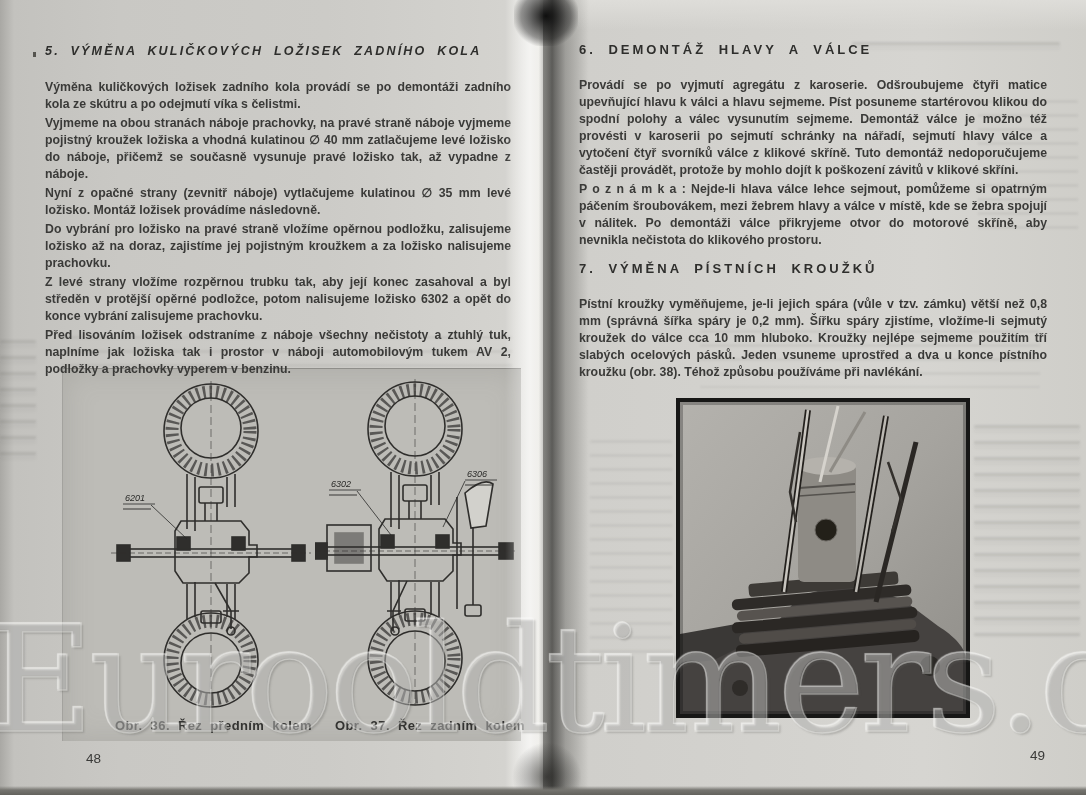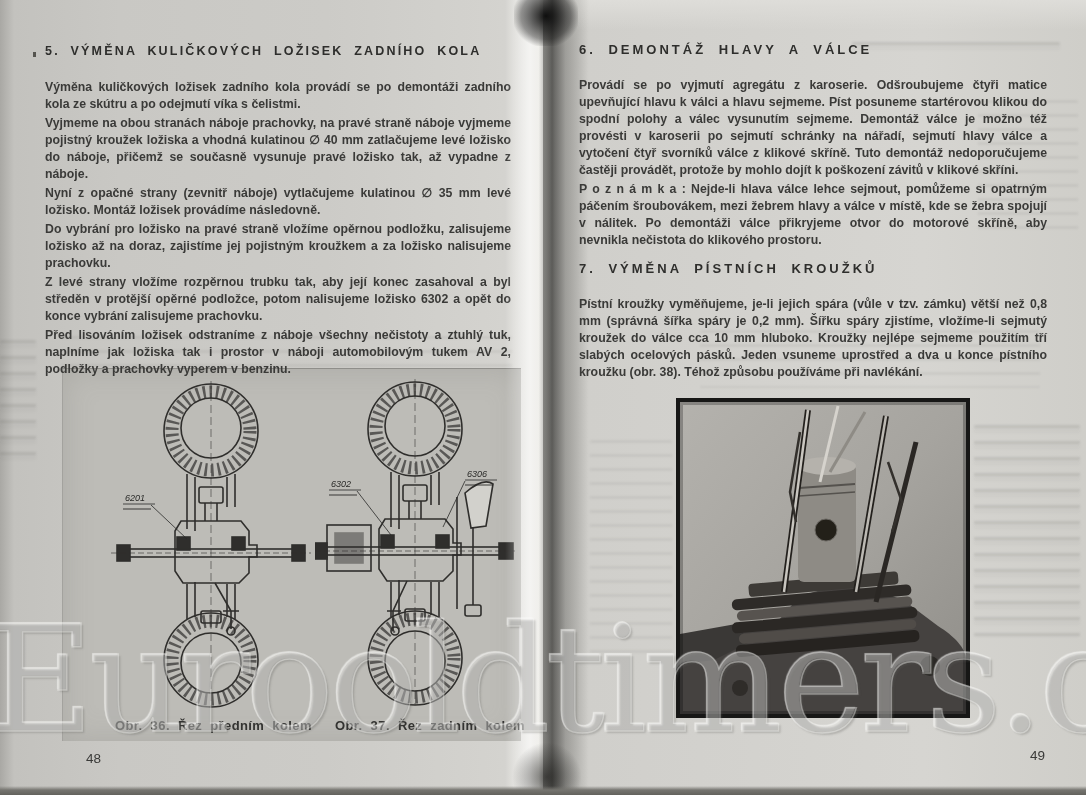--- a/index.html
+++ b/index.html
@@ -19,21 +19,21 @@
                rgba(25,25,23,0.55) 56%,rgba(60,60,56,0.25) 72%,rgba(0,0,0,0) 100%);}
   .gutter-top{position:absolute;left:514px;top:-14px;width:64px;height:60px;z-index:4;pointer-events:none;
     background:radial-gradient(ellipse at center,rgba(8,8,8,0.95) 0%,rgba(8,8,8,0.4) 55%,transparent 75%);}
   .gutter-bottom{position:absolute;left:512px;top:742px;width:70px;height:70px;z-index:4;pointer-events:none;
     background:radial-gradient(ellipse at center,rgba(20,20,18,0.6) 0%,transparent 70%);}
   .bottom-band{position:absolute;left:0;bottom:0;width:1086px;height:9px;z-index:5;
     background:linear-gradient(0deg,#63625d 0%,#75746f 55%,rgba(117,116,111,0) 100%);}
 
   
   .heading{position:absolute;font-weight:bold;color:#2e2e2c;white-space:nowrap;z-index:3;}
-  .h5{left:45px;top:44px;font-size:12.5px;letter-spacing:2.2px;word-spacing:5px;}
+  .h5{left:45px;top:44px;font-size:12.5px;letter-spacing:2.2px;word-spacing:5px;font-style:italic;}
   .h6{left:579px;top:42px;font-size:13px;letter-spacing:3px;word-spacing:6px;}
   .h7{left:579px;top:261px;font-size:13px;letter-spacing:3px;word-spacing:6px;}
   .body-text{position:absolute;font-size:12.3px;line-height:17px;font-weight:bold;color:#3a3a38;
     text-align:justify;z-index:3;}
   .body-text p{margin:0 0 2px 0;}
   .tl{left:45px;top:79px;width:466px;}
   .tr1{left:579px;top:77px;width:468px;}
   .tr2{left:579px;top:296px;width:468px;}
 
   

